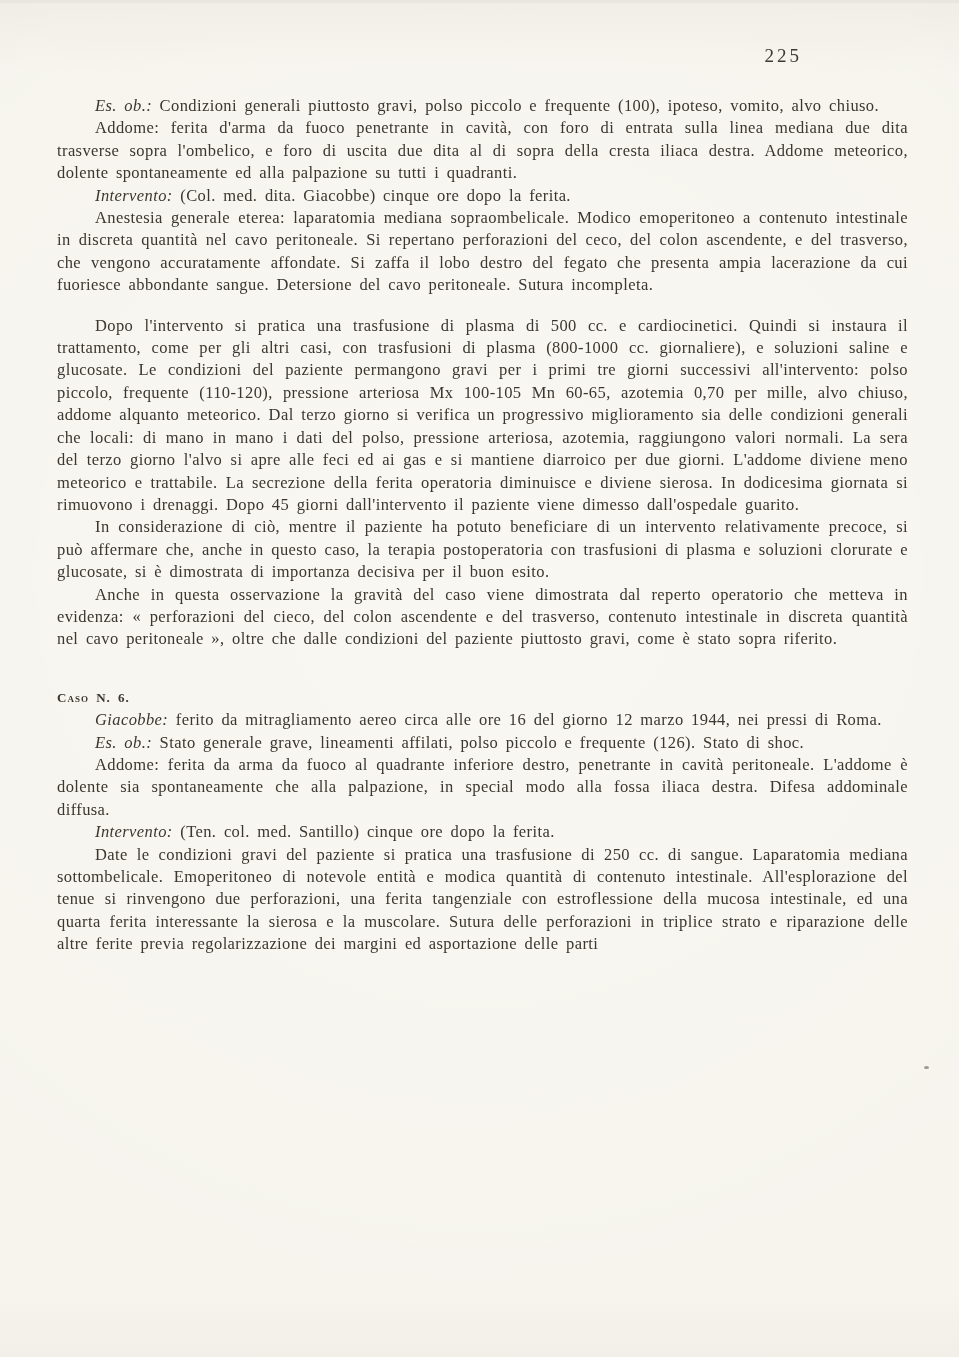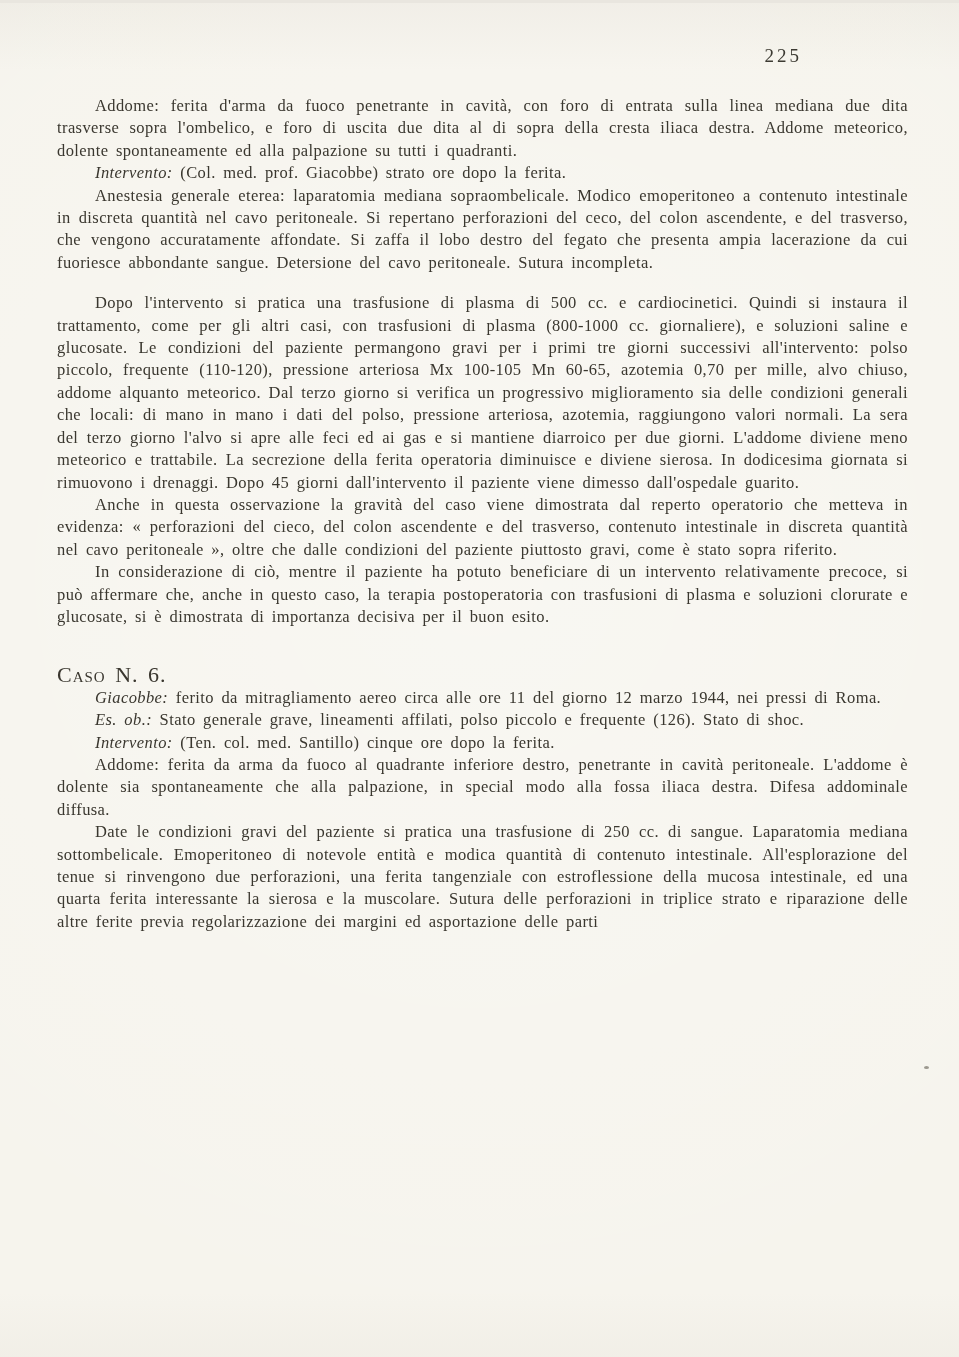--- a/index.html
+++ b/index.html
@@ -42,22 +42,22 @@
     word-spacing: 3px;
     text-align: justify;
   }
   .para {
     margin: 0;
     text-indent: 38px;
   }
   .para em { font-style: italic; }
   .heading {
     margin: 0;
-    font-weight: normal;
-    font-size: 22px;
+    font-weight: bold;
+    font-size: 13px;
     text-indent: 0;
     font-variant: small-caps;
     letter-spacing: 1px;
   }
   .space-sm { margin-top: 18px; }
   .space-md { margin-top: 13px; }
   .space-lg { margin-top: 36px; }
   .artifact {
     position: absolute;
     right: 30px;
@@ -69,28 +69,29 @@
     opacity: 0.65;
   }
 </style>
 </head>
 <body>
 
 <div class="page" style="background-color: rgb(246, 244, 237); color: rgb(58, 55, 47);">
   <div class="page-number">225</div>
 
   <main class="text-block">
+      <p class="para"><em>Es. ob.: </em><span>Condizioni generali piuttosto gravi, polso piccolo e frequente (100), ipoteso, vomito, alvo chiuso.</span></p>
       <p class="para"><span>Addome: ferita d'arma da fuoco penetrante in cavità, con foro di entrata sulla linea mediana due dita trasverse sopra l'ombelico, e foro di uscita due dita al di sopra della cresta iliaca destra. Addome meteorico, dolente spontaneamente ed alla palpazione su tutti i quadranti.</span></p>
-      <p class="para"><em>Intervento: </em><span>(Col. med. prof. Giacobbe) strato ore dopo la ferita.</span></p>
+      <p class="para"><em>Intervento: </em><span>(Col. med. dita. Giacobbe) cinque ore dopo la ferita.</span></p>
       <p class="para"><span>Anestesia generale eterea: laparatomia mediana sopraombelicale. Modico emoperitoneo a contenuto intestinale in discreta quantità nel cavo peritoneale. Si repertano perforazioni del ceco, del colon ascendente, e del trasverso, che vengono accuratamente affondate. Si zaffa il lobo destro del fegato che presenta ampia lacerazione da cui fuoriesce abbondante sangue. Detersione del cavo peritoneale. Sutura incompleta.</span></p>
       <p class="para space-sm"><span>Dopo l'intervento si pratica una trasfusione di plasma di 500 cc. e cardiocinetici. Quindi si instaura il trattamento, come per gli altri casi, con trasfusioni di plasma (800-1000 cc. giornaliere), e soluzioni saline e glucosate. Le condizioni del paziente permangono gravi per i primi tre giorni successivi all'intervento: polso piccolo, frequente (110-120), pressione arteriosa Mx 100-105 Mn 60-65, azotemia 0,70 per mille, alvo chiuso, addome alquanto meteorico. Dal terzo giorno si verifica un progressivo miglioramento sia delle condizioni generali che locali: di mano in mano i dati del polso, pressione arteriosa, azotemia, raggiungono valori normali. La sera del terzo giorno l'alvo si apre alle feci ed ai gas e si mantiene diarroico per due giorni. L'addome diviene meno meteorico e trattabile. La secrezione della ferita operatoria diminuisce e diviene sierosa. In dodicesima giornata si rimuovono i drenaggi. Dopo 45 giorni dall'intervento il paziente viene dimesso dall'ospedale guarito.</span></p>
+      <p class="para"><span>In considerazione di ciò, mentre il paziente ha potuto beneficiare di un intervento relativamente precoce, si può affermare che, anche in questo caso, la terapia postoperatoria con trasfusioni di plasma e soluzioni clorurate e glucosate, si è dimostrata di importanza decisiva per il buon esito.</span></p>
       <p class="para"><span>Anche in questa osservazione la gravità del caso viene dimostrata dal reperto operatorio che metteva in evidenza: « perforazioni del cieco, del colon ascendente e del trasverso, contenuto intestinale in discreta quantità nel cavo peritoneale », oltre che dalle condizioni del paziente piuttosto gravi, come è stato sopra riferito.</span></p>
-      <p class="para"><span>In considerazione di ciò, mentre il paziente ha potuto beneficiare di un intervento relativamente precoce, si può affermare che, anche in questo caso, la terapia postoperatoria con trasfusioni di plasma e soluzioni clorurate e glucosate, si è dimostrata di importanza decisiva per il buon esito.</span></p>
       <h2 class="heading space-lg"><span>Caso N. 6.</span></h2>
-      <p class="para"><em>Giacobbe: </em><span>ferito da mitragliamento aereo circa alle ore 11 del giorno 12 marzo 1944, nei pressi di Roma.</span></p>
+      <p class="para"><em>Giacobbe: </em><span>ferito da mitragliamento aereo circa alle ore 16 del giorno 12 marzo 1944, nei pressi di Roma.</span></p>
       <p class="para"><em>Es. ob.: </em><span>Stato generale grave, lineamenti affilati, polso piccolo e frequente (126). Stato di shoc.</span></p>
+      <p class="para"><span>Addome: ferita da arma da fuoco al quadrante inferiore destro, penetrante in cavità peritoneale. L'addome è dolente sia spontaneamente che alla palpazione, in special modo alla fossa iliaca destra. Difesa addominale diffusa.</span></p>
       <p class="para"><em>Intervento: </em><span>(Ten. col. med. Santillo) cinque ore dopo la ferita.</span></p>
-      <p class="para"><span>Addome: ferita da arma da fuoco al quadrante inferiore destro, penetrante in cavità peritoneale. L'addome è dolente sia spontaneamente che alla palpazione, in special modo alla fossa iliaca destra. Difesa addominale diffusa.</span></p>
       <p class="para"><span>Date le condizioni gravi del paziente si pratica una trasfusione di 250 cc. di sangue. Laparatomia mediana sottombelicale. Emoperitoneo di notevole entità e modica quantità di contenuto intestinale. All'esplorazione del tenue si rinvengono due perforazioni, una ferita tangenziale con estroflessione della mucosa intestinale, ed una quarta ferita interessante la sierosa e la muscolare. Sutura delle perforazioni in triplice strato e riparazione delle altre ferite previa regolarizzazione dei margini ed asportazione delle parti</span></p>
     </main>
 
   <div class="artifact"></div>
 </div>
 
 </body></html>

